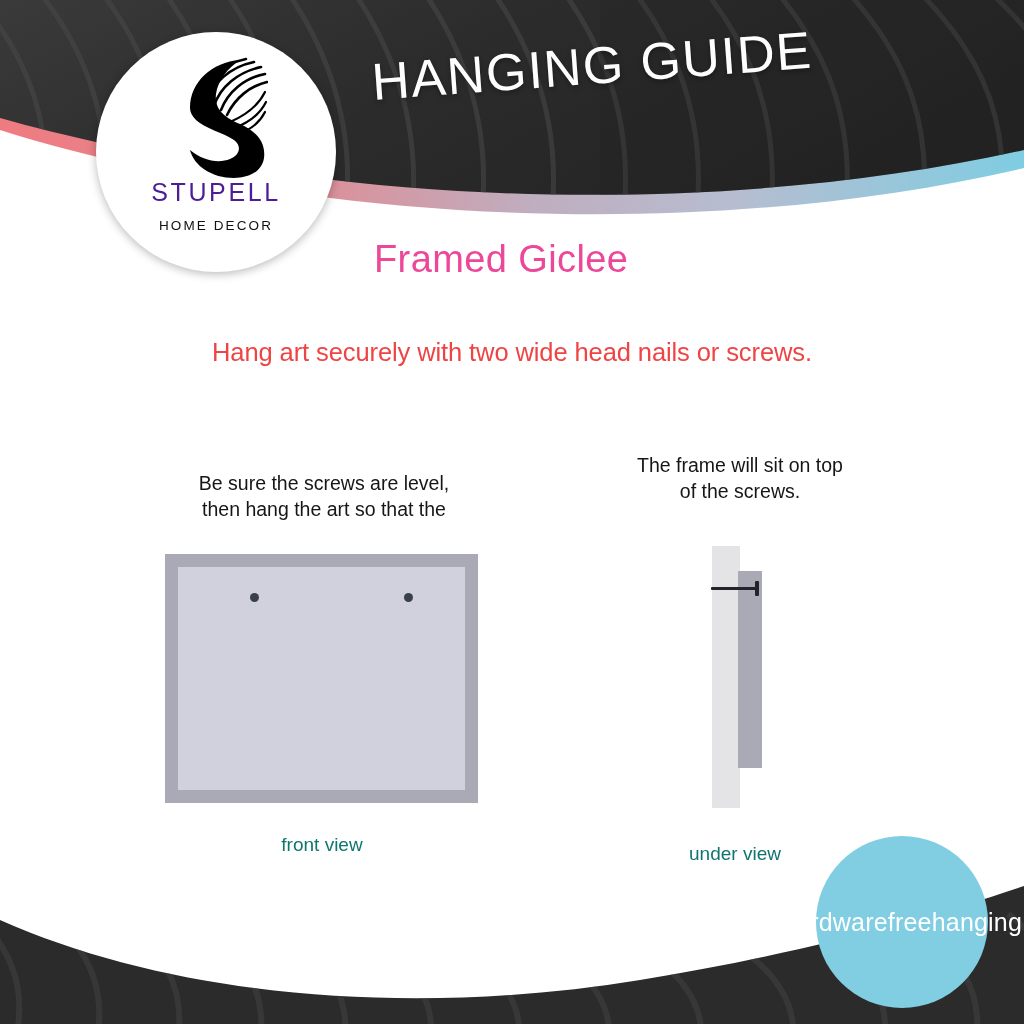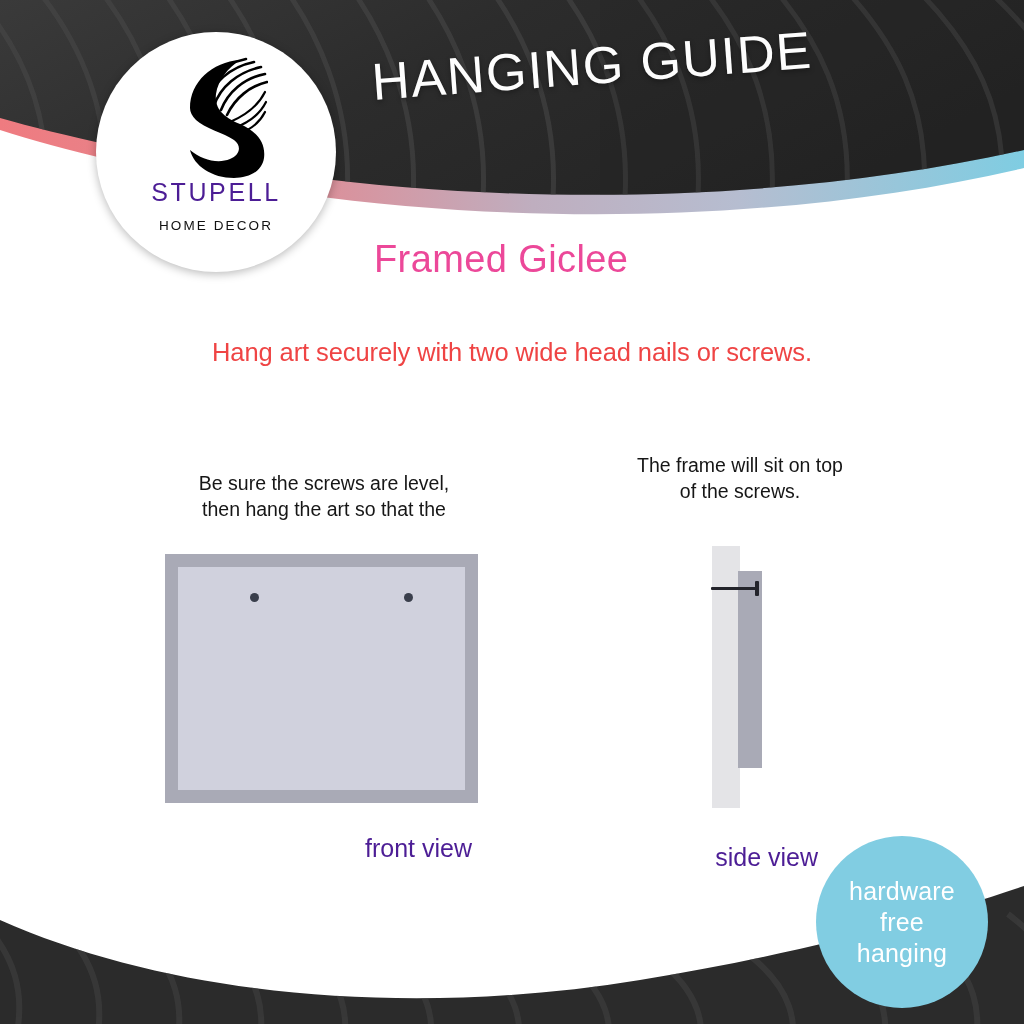--- a/index.html
+++ b/index.html
@@ -201,39 +201,38 @@
     left: 49px;
     top: 35px;
     width: 4px;
     height: 15px;
     background: #23242b;
     border-radius: 1px;
   }
 
   .view-label {
     position: absolute;
-    text-align: right;
-    font-size: 25px;
-    color: #4c1d95;
+    text-align: center;
+    font-size: 19px;
+    color: #0f766e;
     z-index: 4;
   }
   .view-label-front { left: 172px; top: 834px; width: 300px; }
   .view-label-side  { left: 652px; top: 843px; width: 166px; }
 
   
   .hw-badge {
     position: absolute;
     left: 816px;
     top: 836px;
     width: 172px;
     height: 172px;
     border-radius: 50%;
     background: #81cde2;
     display: flex;
-    flex-direction: column;
     align-items: center;
     justify-content: center;
     z-index: 8;
   }
   .hw-badge span {
     display: block;
     color: #ffffff;
     font-size: 25px;
     font-weight: 400;
     line-height: 31px;
@@ -362,21 +361,21 @@
     <div>of the screws.</div>
   </div>
 
   <div class="frame-side">
     <div class="side-wall"></div>
     <div class="side-frame"></div>
     <div class="side-nail"></div>
     <div class="side-nail-head"></div>
   </div>
 
-  <div class="view-label view-label-side">side view</div>
+  <div class="view-label view-label-side">under view</div>
 
   <div class="hw-badge">
     <span>hardware</span>
     <span>free</span>
     <span>hanging</span>
   </div>
 
 </div>
 
 </body></html>

